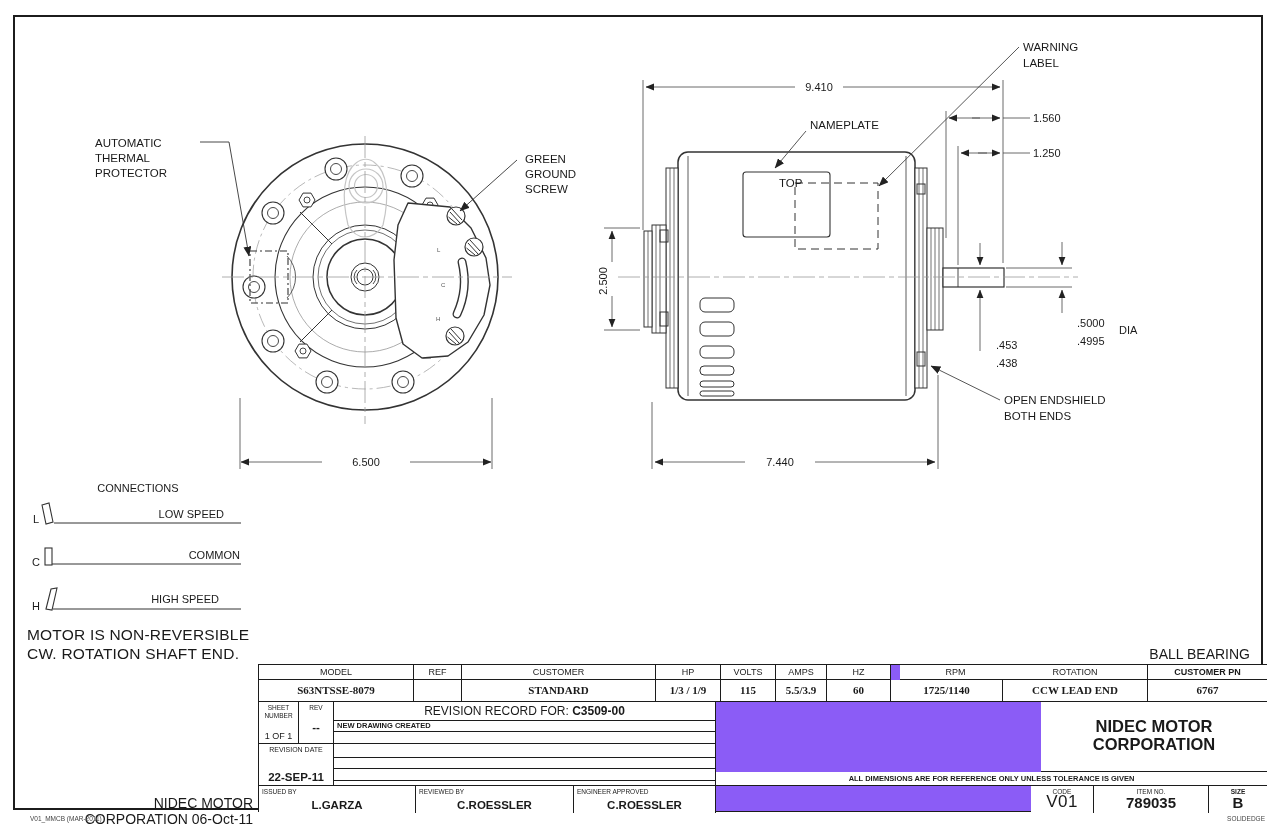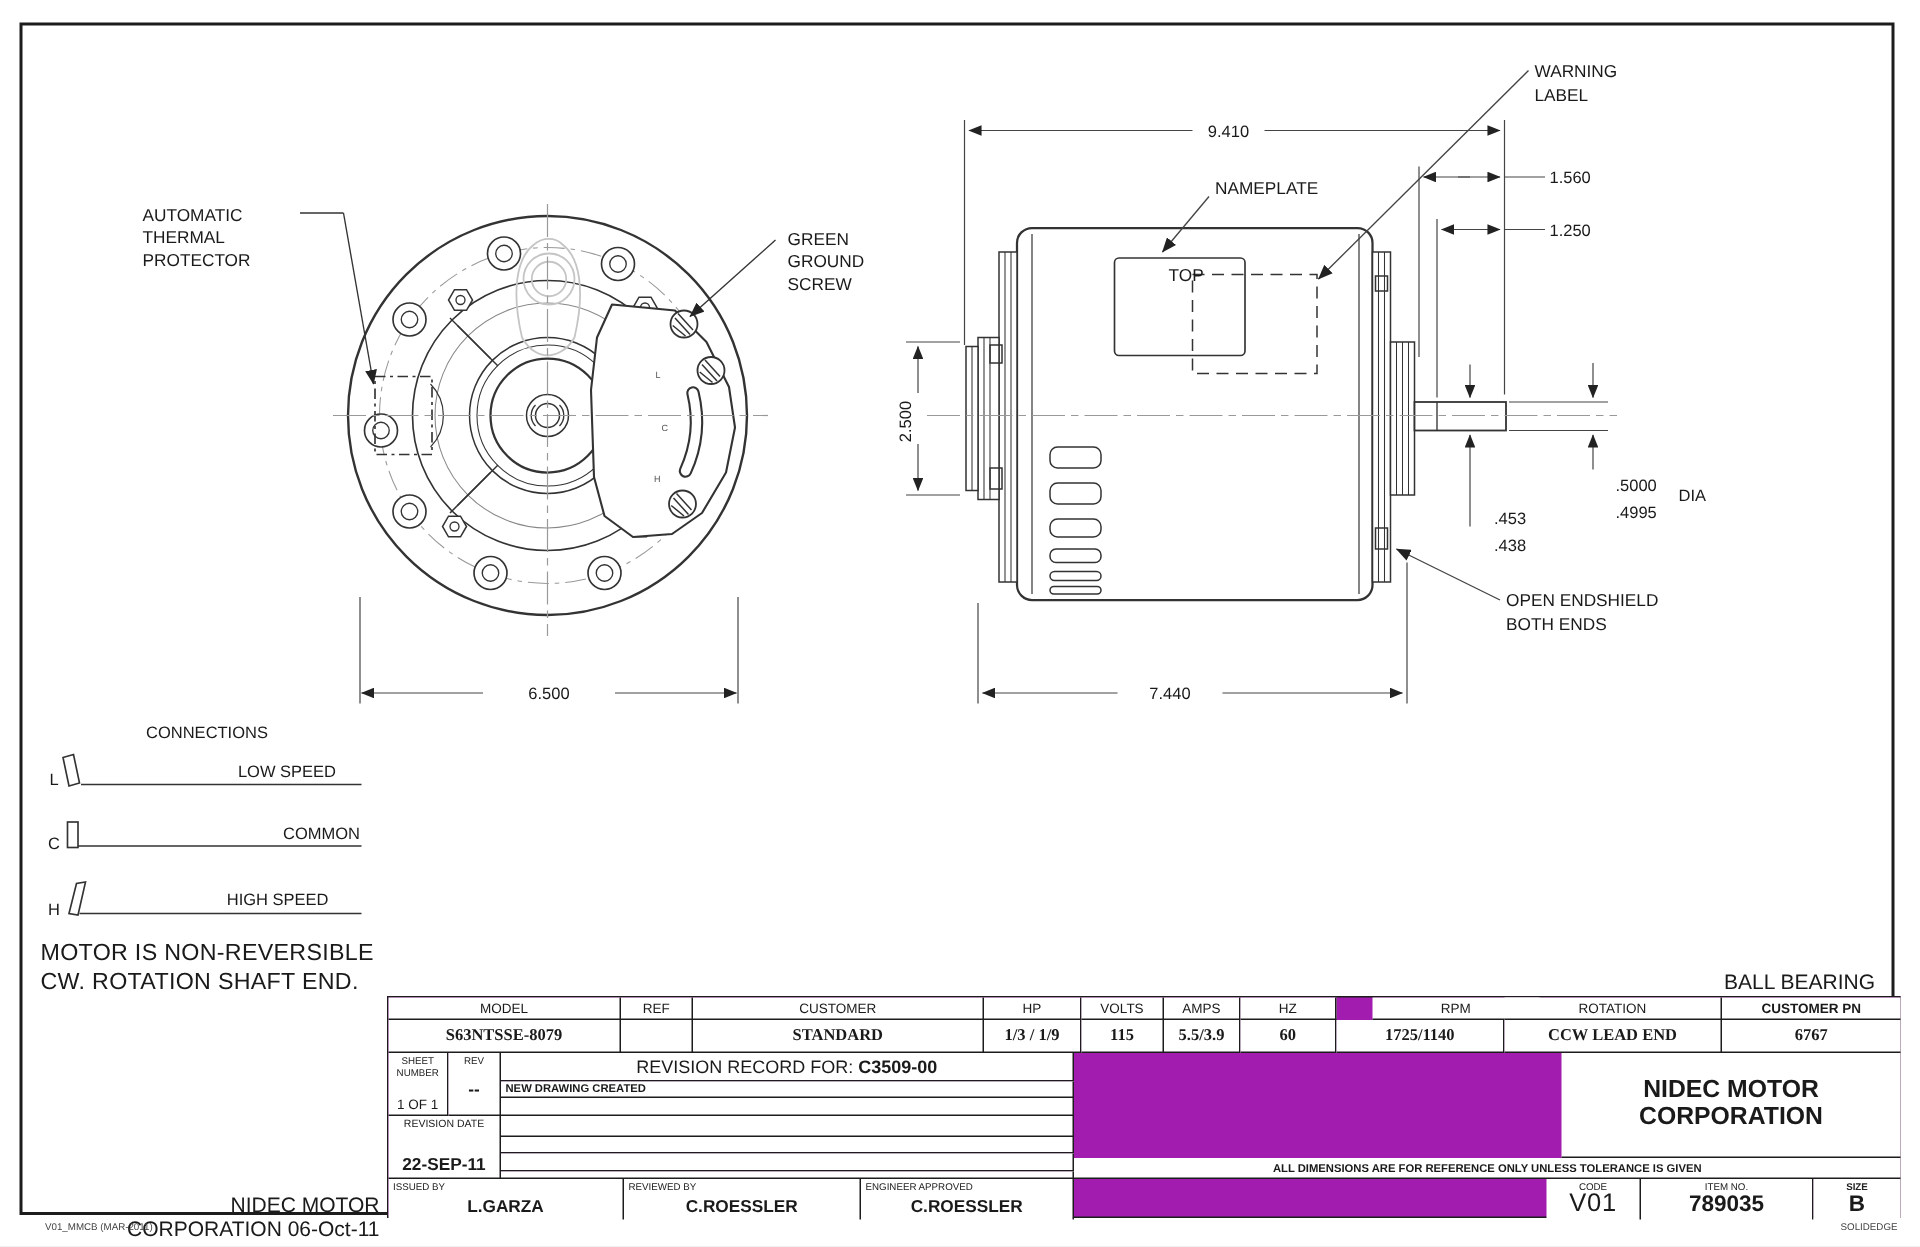--- a/index.html
+++ b/index.html
@@ -9,21 +9,21 @@
          border:2px solid #1c1c1c;box-sizing:border-box;}
   svg.draw{position:absolute;left:0;top:0;}
   svg text{font-family:"Liberation Sans",sans-serif;fill:#1a1a1a;}
   .lbl11{font-size:11.5px;}
   .dim11{font-size:11px;}
   .note15{font-size:15.5px;letter-spacing:.2px;}
   .conn11{font-size:11px;}
   .tiny6{font-size:6px;fill:#555;}
   
   .tb{position:absolute;left:258px;top:664px;width:1009px;height:148px;
-      border:1.5px solid #1c1c1c;box-sizing:border-box;background:#a21caf;}
+      border:1.5px solid #1c1c1c;box-sizing:border-box;background:#8b5cf6;}
   .c{position:absolute;box-sizing:border-box;border-right:1px solid #1c1c1c;
      border-bottom:1px solid #1c1c1c;overflow:hidden;background:#fff;}
   .noR{border-right:none;font-weight:bold;} .noB{border-bottom:none;}
   .hdr{font-size:9px;text-align:center;line-height:14px;}
   .val{font-weight:bold;font-size:11px;text-align:center;line-height:21px;font-family:Liberation Serif, serif;}
   .lab{font-size:6.5px;line-height:7.5px;color:#222;}
   .labL{position:absolute;top:2px;left:3px;}
   .labC{position:absolute;top:2px;left:0;right:0;text-align:center;}
   .bval{position:absolute;bottom:2px;left:0;right:0;text-align:center;font-weight:bold;font-size:11.5px;}
   .prop{display:flex;flex-direction:column;justify-content:center;align-items:center;
@@ -269,21 +269,21 @@
 
   <div class="tb">
 
     <div class="c hdr" style="left:0;top:0;width:155px;height:15px;">MODEL</div>
     <div class="c hdr" style="left:155px;top:0;width:48px;height:15px;">REF</div>
     <div class="c hdr" style="left:203px;top:0;width:194px;height:15px;">CUSTOMER</div>
     <div class="c hdr" style="left:397px;top:0;width:65px;height:15px;">HP</div>
     <div class="c hdr" style="left:462px;top:0;width:55px;height:15px;">VOLTS</div>
     <div class="c hdr" style="left:517px;top:0;width:51px;height:15px;">AMPS</div>
     <div class="c hdr" style="left:568px;top:0;width:64px;height:15px;">HZ</div>
-    <div class="c hdr" style="left:656px;top:0;width:112px;height:15px;">RPM</div>
+    <div class="c hdr" style="left:641px;top:0;width:112px;height:15px;">RPM</div>
     <div class="c hdr" style="left:744px;top:0;width:145px;height:15px;">ROTATION</div>
     <div class="c hdr noR" style="left:889px;top:0;width:119px;height:15px;">CUSTOMER PN</div>
 
     <div class="c val" style="left:0;top:15px;width:155px;height:22px;">S63NTSSE-8079</div>
     <div class="c val" style="left:155px;top:15px;width:48px;height:22px;"></div>
     <div class="c val" style="left:203px;top:15px;width:194px;height:22px;">STANDARD</div>
     <div class="c val" style="left:397px;top:15px;width:65px;height:22px;">1/3 / 1/9</div>
     <div class="c val" style="left:462px;top:15px;width:55px;height:22px;">115</div>
     <div class="c val" style="left:517px;top:15px;width:51px;height:22px;">5.5/3.9</div>
     <div class="c val" style="left:568px;top:15px;width:64px;height:22px;">60</div>

